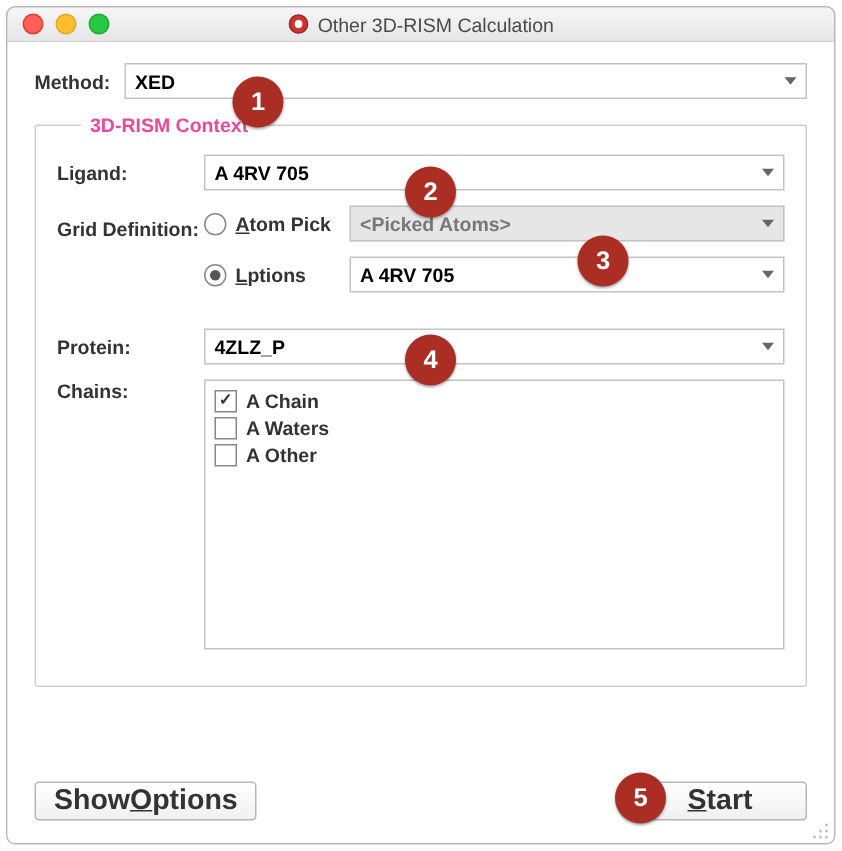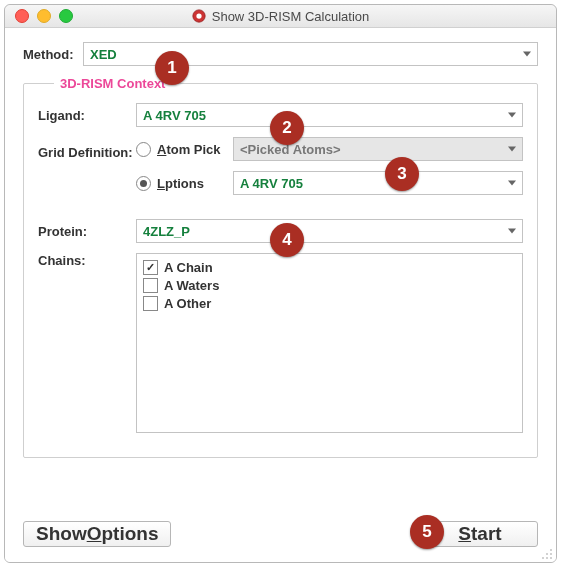--- a/index.html
+++ b/index.html
@@ -81,21 +81,21 @@
     flex: 1;
     height: 24px;
     border: 1px solid #c3c3c3;
     background: #fff;
     display: flex;
     align-items: center;
     padding: 0 6px;
     position: relative;
     box-sizing: border-box;
     font-size: 13px;
-    color: #15803d;
+    color: #000000;
   }
   .combo.disabled {
     background: #e6e6e6;
     color: #777;
   }
   .combo .arrow {
     position: absolute;
     right: 6px;
     top: 50%;
     transform: translateY(-50%);
@@ -220,21 +220,21 @@
       <span class="dot yellow"></span>
       <span class="dot green"></span>
     </div>
     <div class="title-center">
       <span class="app-icon">
         <svg viewBox="0 0 16 16">
             <circle cx="8" cy="8" r="7" fill="#c33" stroke="#922"></circle>
             <circle cx="8" cy="8" r="3" fill="#fff"></circle>
           </svg>
       </span>
-      <span>Show 3D-RISM Calculation</span>
+      <span>Other 3D-RISM Calculation</span>
     </div>
   </div>
 
   <div class="client">
 
     <div class="row">
       <div class="label" style="width:60px">Method:</div>
       <div class="combo">
         <span>XED</span>
         <span class="arrow"></span>

